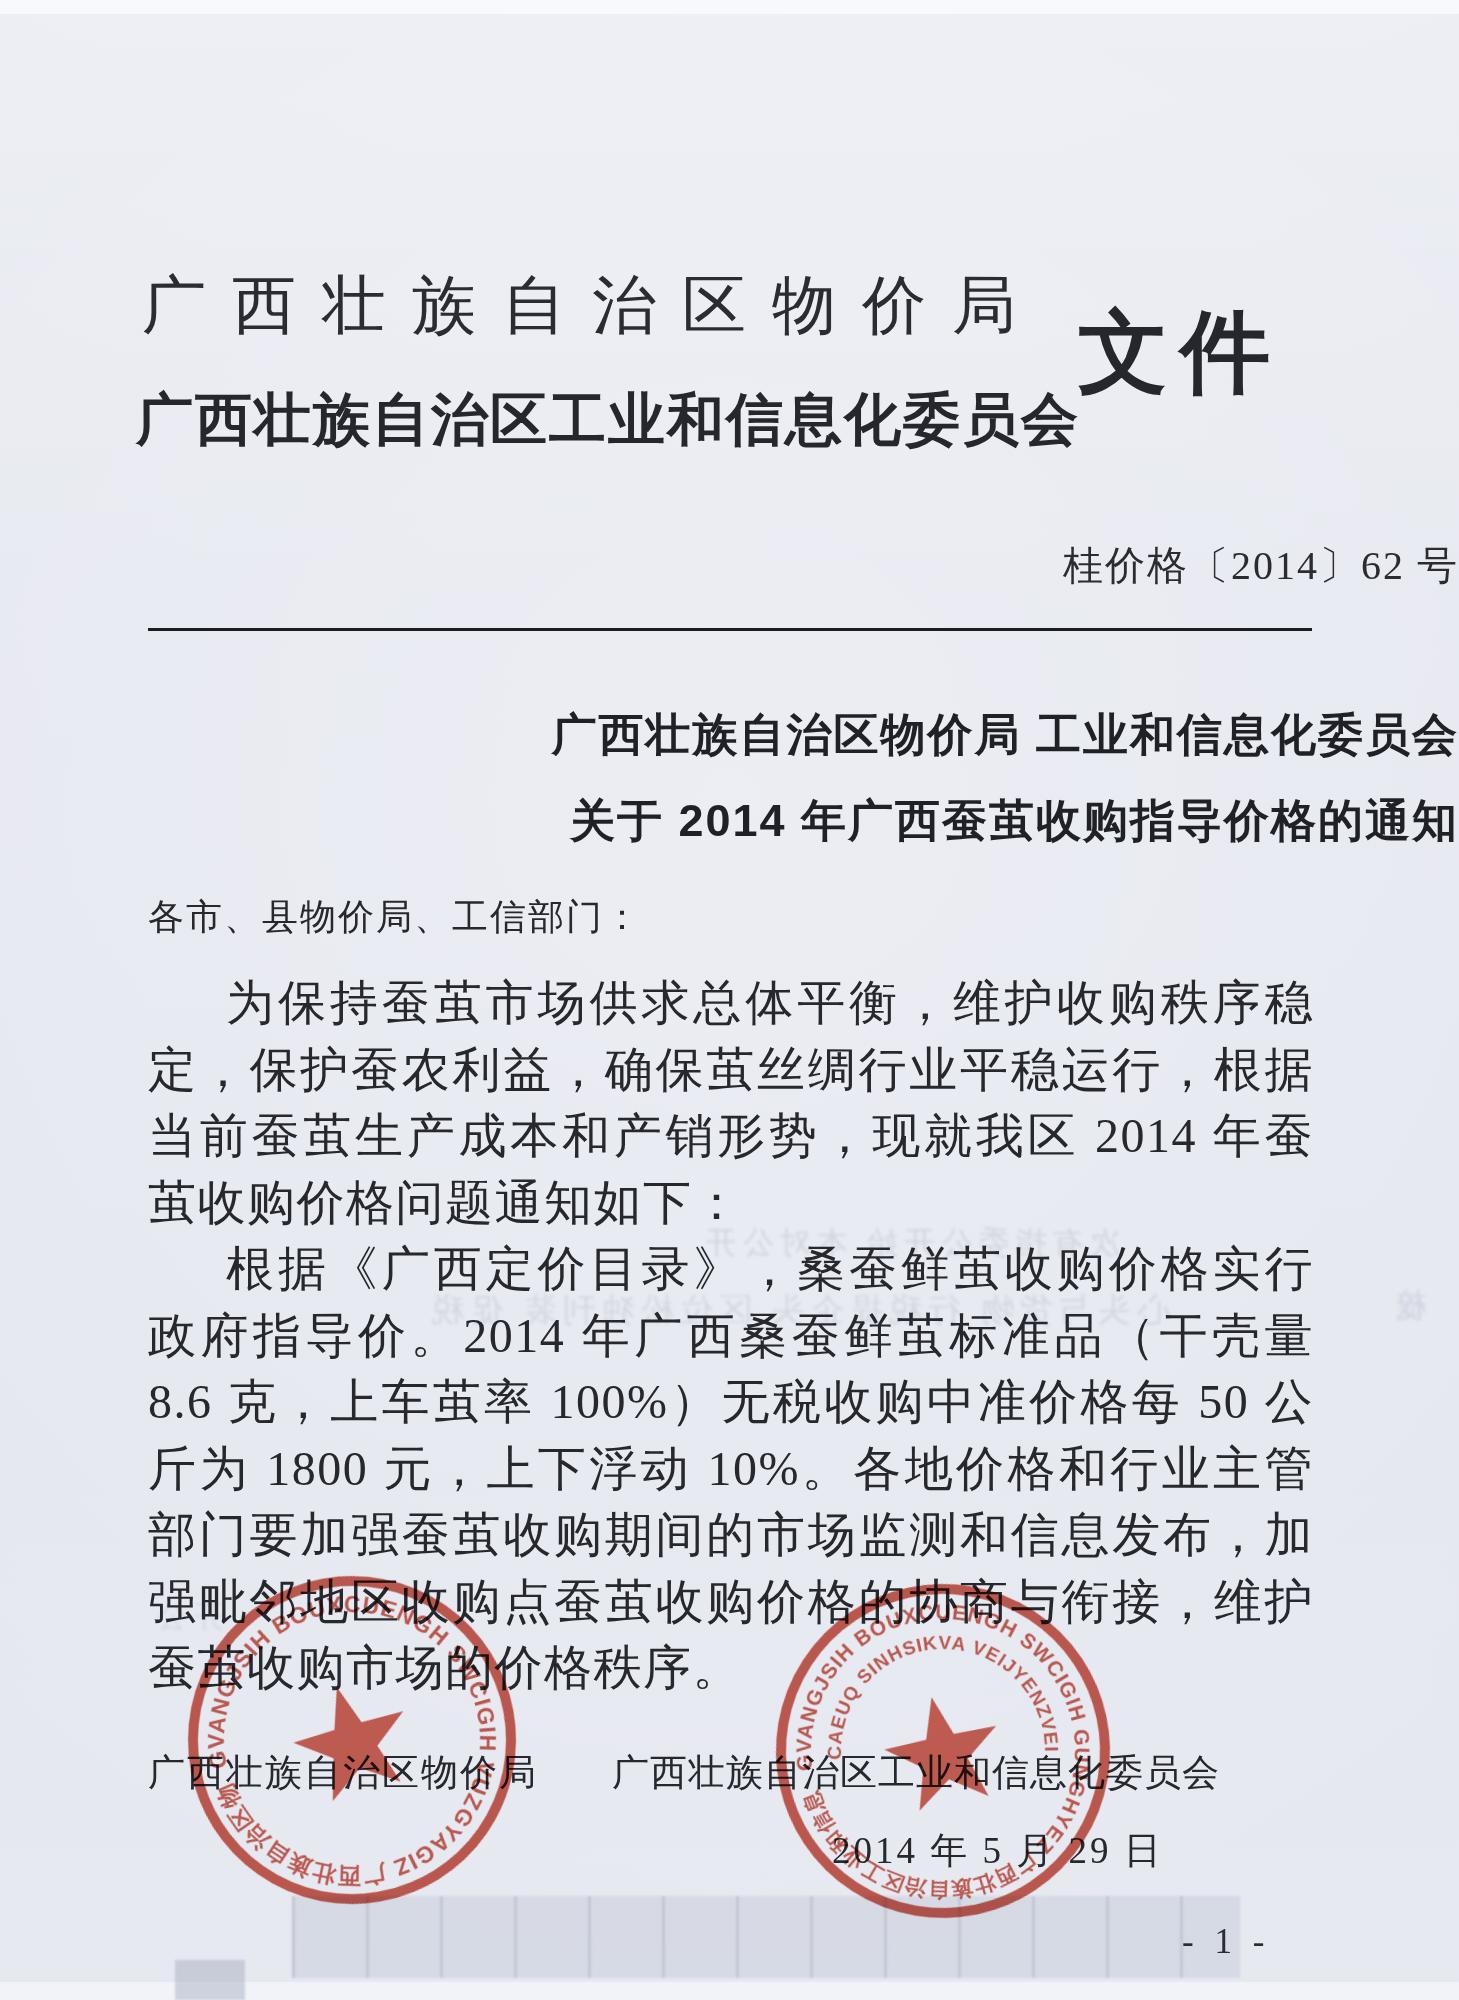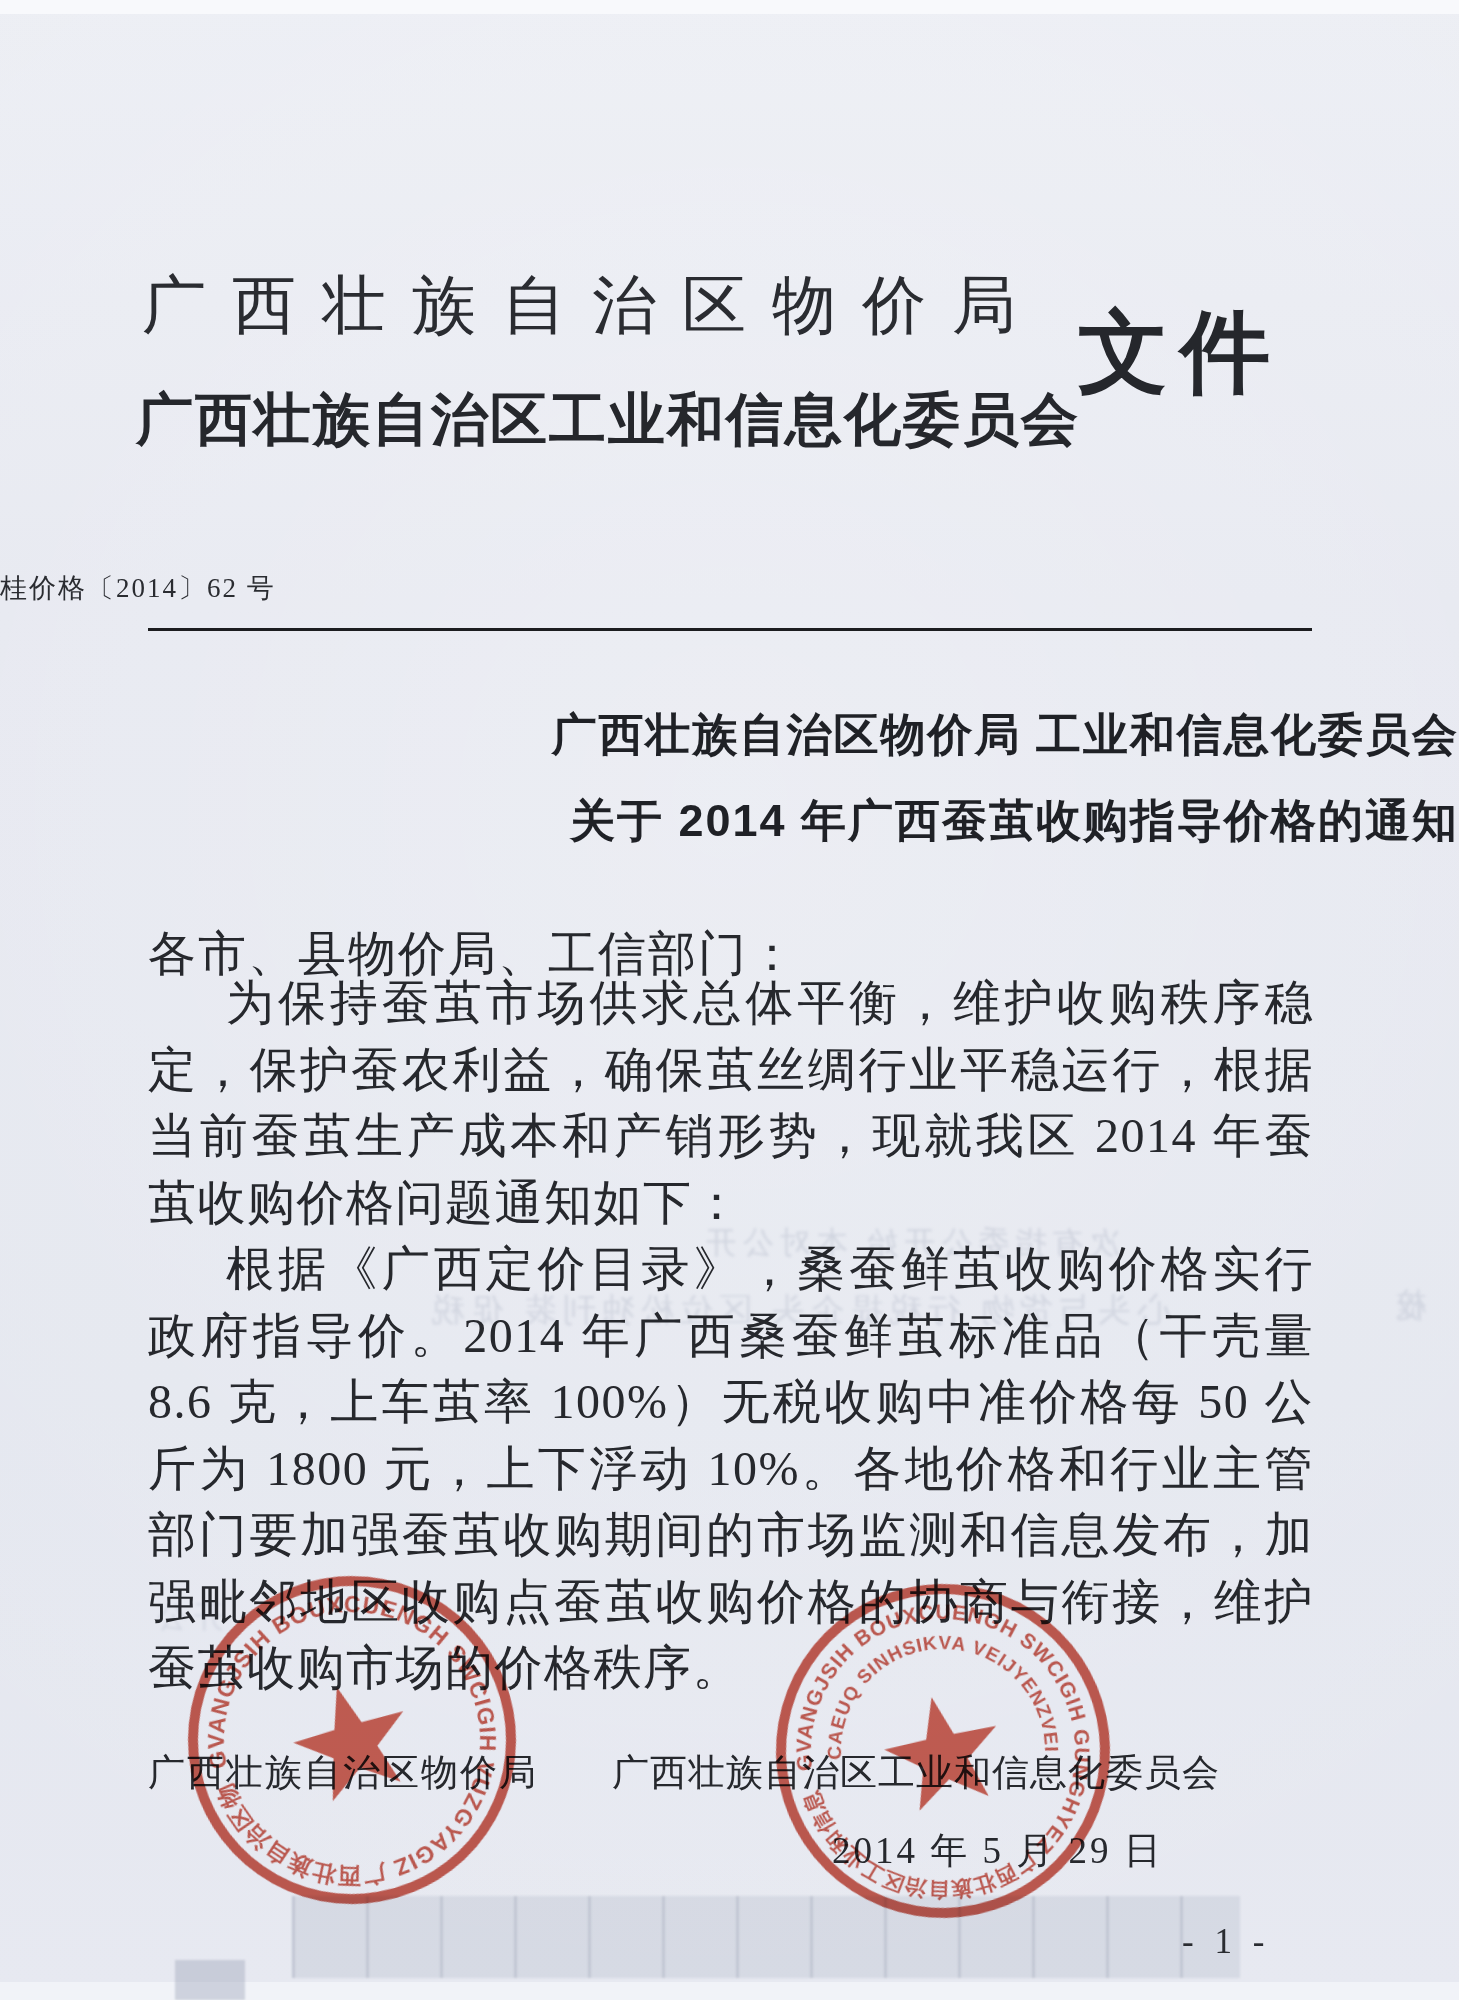--- a/index.html
+++ b/index.html
@@ -30,41 +30,41 @@
     font-family:"Liberation Sans","DejaVu Sans",sans-serif;
     color:#25272c;
   }
   .doc-type{
     position:absolute;left:1078px;top:292px;
     font-size:90px;letter-spacing:12px;font-weight:bold;white-space:nowrap;
     font-family:"Liberation Serif","DejaVu Serif",serif;
     color:#25272c;
   }
   .doc-number{
-    position:absolute;left:0;top:570px;width:1459px;
-    text-align:left;font-size:27px;letter-spacing:2px;
+    position:absolute;left:0;top:538px;width:1459px;
+    text-align:right;font-size:40px;letter-spacing:2px;
     color:#2a2c31;
   }
   .rule{
     position:absolute;left:148px;top:628px;width:1164px;height:3px;
     background:#1c1d20;
   }
 
   
   .title-block{
     position:absolute;left:0;top:692px;width:1459px;text-align:center;
     font-family:"Liberation Sans","DejaVu Sans",sans-serif;
     font-weight:bold;color:#1f2126;
   }
   .title-line{font-size:45px;letter-spacing:2px;line-height:86px;white-space:nowrap;text-align:right;}
 
   
   .salutation{
-    position:absolute;left:148px;top:922px;width:1164px;
-    font-size:48px;letter-spacing:2px;color:#26282d;white-space:nowrap;
+    position:absolute;left:148px;top:893px;width:1164px;
+    font-size:36px;letter-spacing:2px;color:#26282d;white-space:nowrap;
   }
   .body-text{
     position:absolute;left:148px;top:970px;width:1166px;
     font-size:48px;line-height:66.5px;letter-spacing:1.5px;
     text-align:justify;color:#26282d;
   }
   .body-text p{margin:0;text-indent:78px;}
 
   
   .sig-left{position:absolute;left:148px;top:1748px;font-size:37px;letter-spacing:2px;white-space:nowrap;color:#26282d;z-index:3;}

